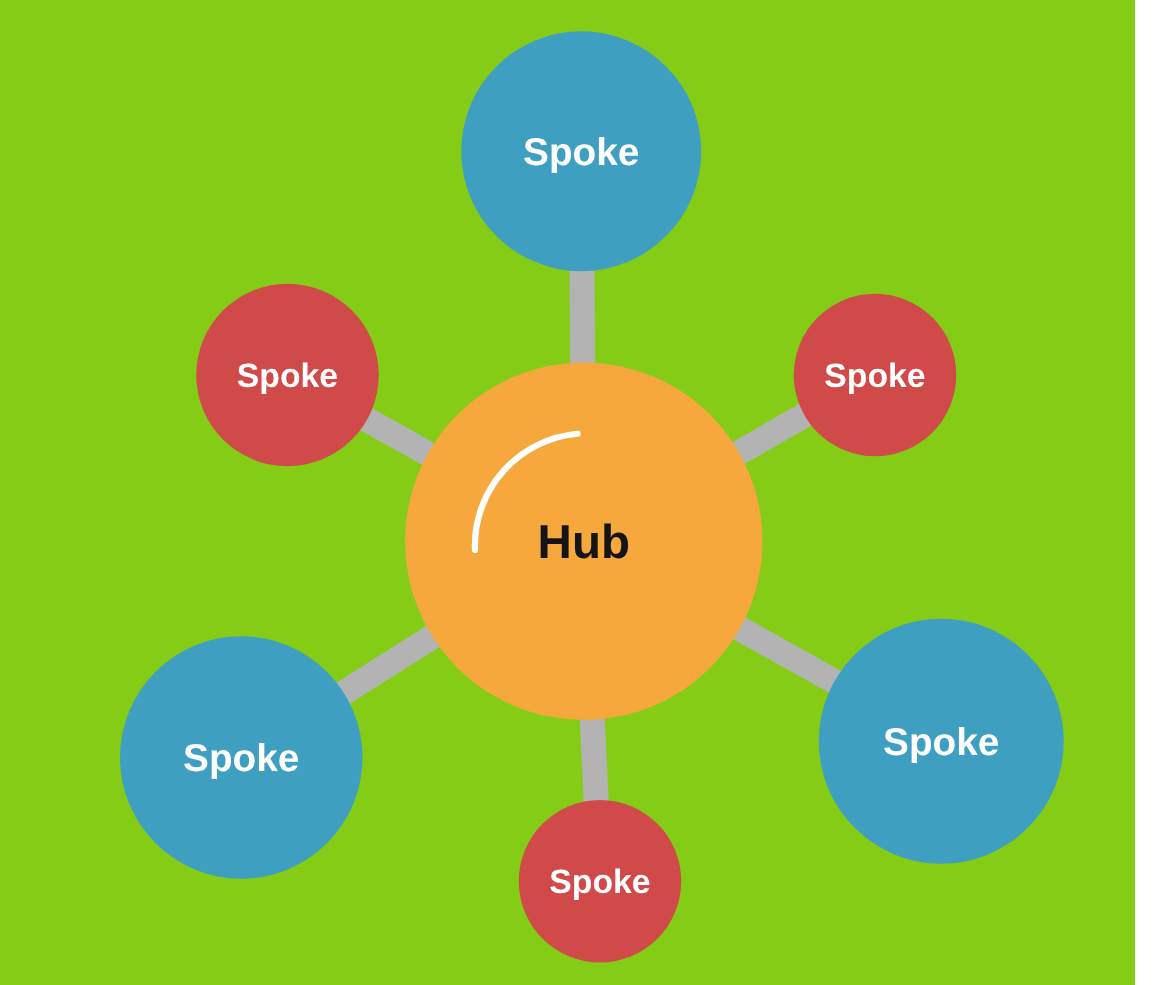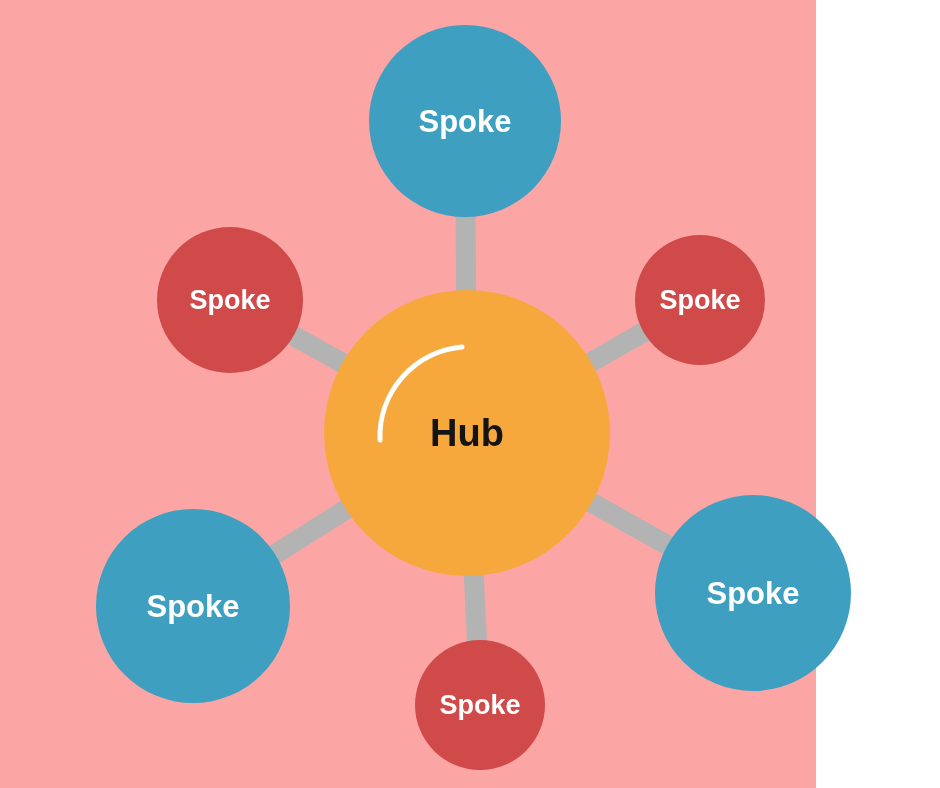--- a/index.html
+++ b/index.html
@@ -5,23 +5,23 @@
   html, body {
     margin: 0;
     padding: 0;
     background: #ffffff;
     width: 940px;
     height: 788px;
     overflow: hidden;
   }
   .canvas {
     position: relative;
-    width: 816px;
+    width: 908px;
     height: 788px;
-    background: #fca5a5;
+    background: #84cc16;
   }
   svg {
     display: block;
   }
   .node-label {
     font-family: "Liberation Sans", sans-serif;
     font-weight: bold;
     text-anchor: middle;
     pointer-events: none;
   }

